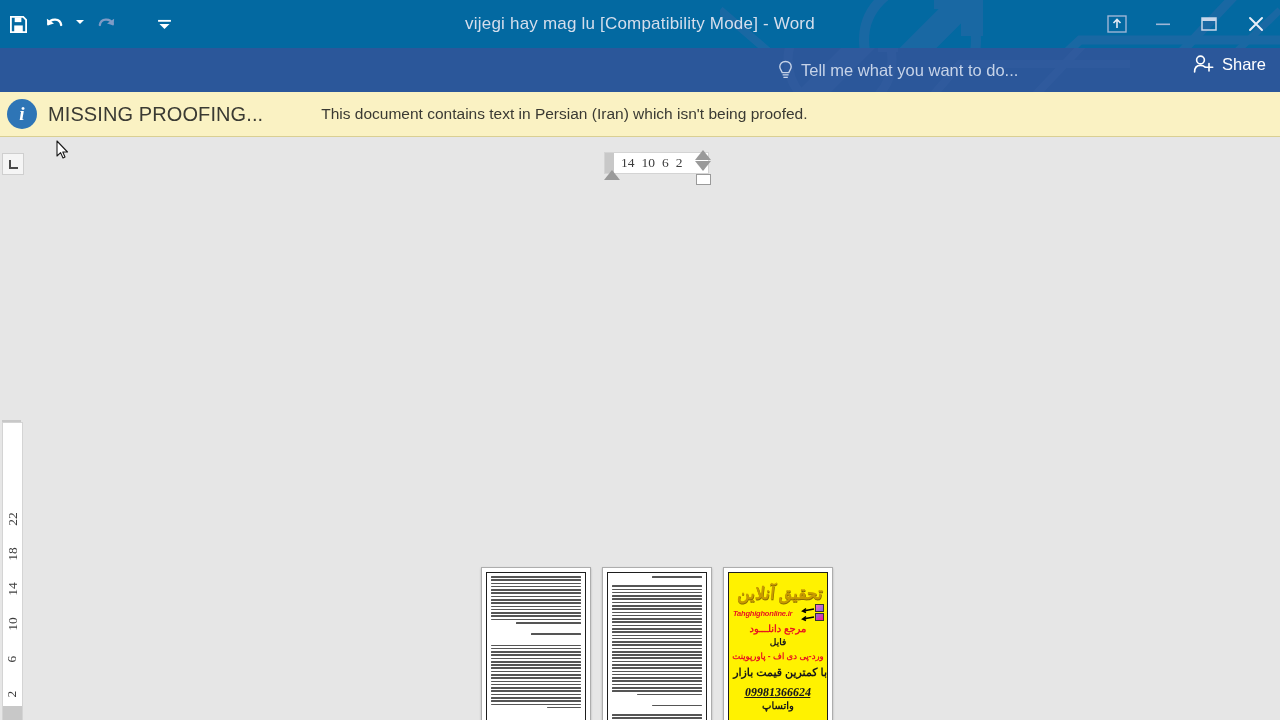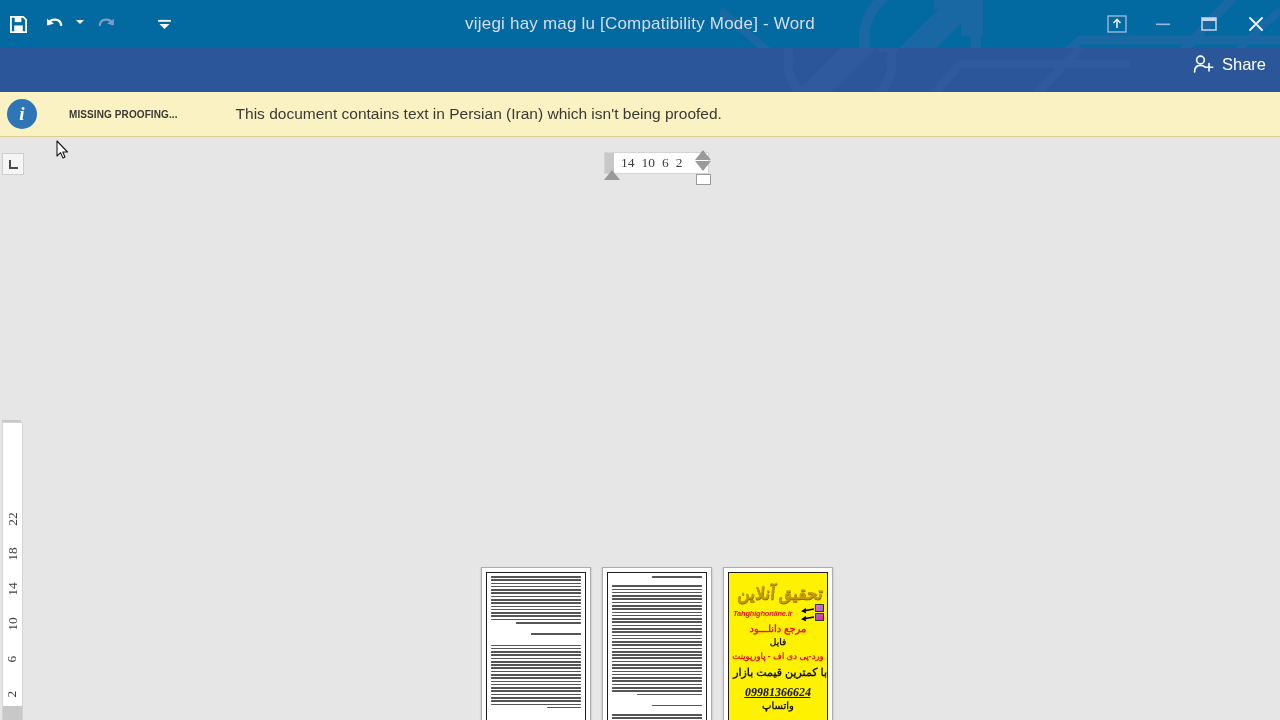--- a/index.html
+++ b/index.html
@@ -72,21 +72,21 @@
     background: #FAF2C3; border-bottom: 1px solid #D9CF93;
     display: flex; align-items: center;
   }
   .notif-icon {
     width: 30px; height: 30px; border-radius: 50%; background: #2E75B6;
     margin-left: 7px; color: #fff; display: flex; align-items: center; justify-content: center;
     font-family: "Liberation Serif", serif; font-style: italic; font-weight: bold; font-size: 19px;
     flex: none;
   }
   .notif-title {
-    margin-left: 32px; font-size: 10px; font-weight: bold; color: #3A3A33;
+    margin-left: 11px; font-size: 20px; font-weight: normal; color: #3A3A33;
     letter-spacing: .1px; white-space: nowrap;
   }
   .notif-msg {
     margin-left: 58px; font-size: 15.5px; color: #3A3A33; white-space: nowrap;
   }
   .notif-btn {
     margin-left: 27px; background: #FDF8DC; border: 1px solid #A8A28B;
     font-size: 15.5px; color: #333; padding: 5px 16px; white-space: nowrap;
     font-family: "Liberation Sans", sans-serif;
   }
@@ -309,20 +309,28 @@
     <svg class="ts-deco" viewBox="0 0 420 120">
       <circle cx="130" cy="58" r="52" fill="none" stroke="#3B64A4" stroke-width="9"></circle>
       <path d="M90 104 L176 18" stroke="#3B64A4" stroke-width="24" fill="none"></path>
       <path d="M144 16 L178 16 L178 50" stroke="#3B64A4" stroke-width="20" fill="none"></path>
       <path d="M200 120 L250 62 L420 62" stroke="#3B64A4" stroke-width="8" fill="none"></path>
       <path d="M300 120 L400 14" stroke="#3B64A4" stroke-width="8" fill="none"></path>
       <rect x="350" y="6" width="14" height="10" fill="none" stroke="#3B64A4" stroke-width="4"></rect>
     </svg>
 
 
+    <div class="tellme">
+      <svg width="15" height="20" viewBox="0 0 15 20">
+        <path d="M7.5 1.5 C4 1.5 1.8 4 1.8 6.8 C1.8 9.2 3.7 10.6 4.2 12.6 L10.8 12.6 C11.3 10.6 13.2 9.2 13.2 6.8 C13.2 4 11 1.5 7.5 1.5 Z" fill="none" stroke="#C6D3E8" stroke-width="1.4"></path>
+        <rect x="4.6" y="14.2" width="6" height="1.3" fill="#C6D3E8"></rect>
+        <rect x="5.4" y="16.7" width="4.4" height="1.3" fill="#C6D3E8"></rect>
+      </svg>
+      <span>Tell me what you want to do...</span>
+    </div>
 
     <div class="share-btn">
       <svg width="22" height="20" viewBox="0 0 22 20">
         <circle cx="8.5" cy="6" r="3.9" fill="none" stroke="#ffffff" stroke-width="1.6"></circle>
         <path d="M2.6 18 C2.6 13.4 5.2 11.4 8.5 11.4 C10.2 11.4 11.7 11.9 12.8 12.9" fill="none" stroke="#ffffff" stroke-width="1.6" stroke-linecap="round"></path>
         <path d="M17 9.5 L17 17 M13.3 13.2 L20.7 13.2" stroke="#ffffff" stroke-width="1.6" stroke-linecap="round"></path>
       </svg>
       <span>Share</span>
     </div>
   </div>

